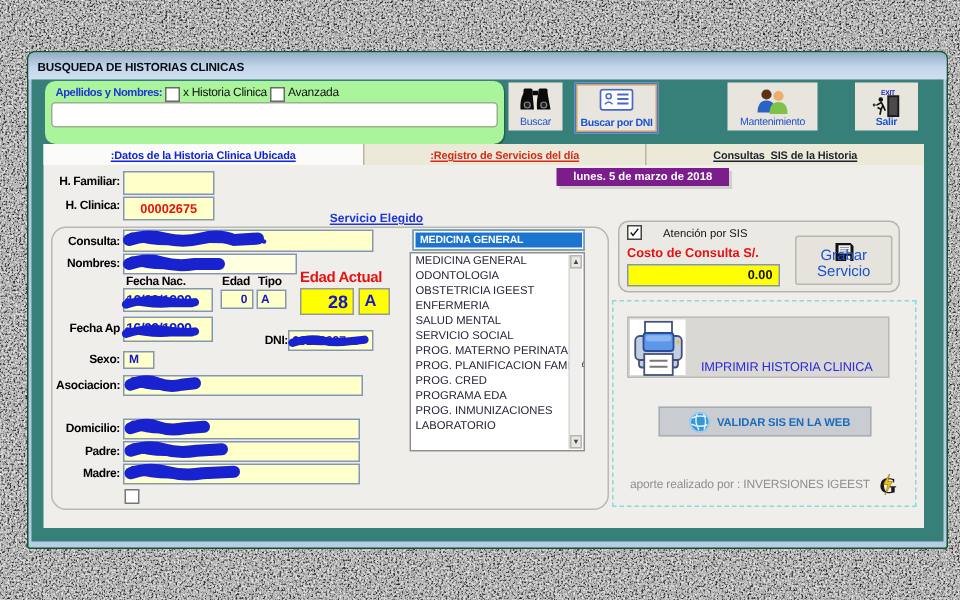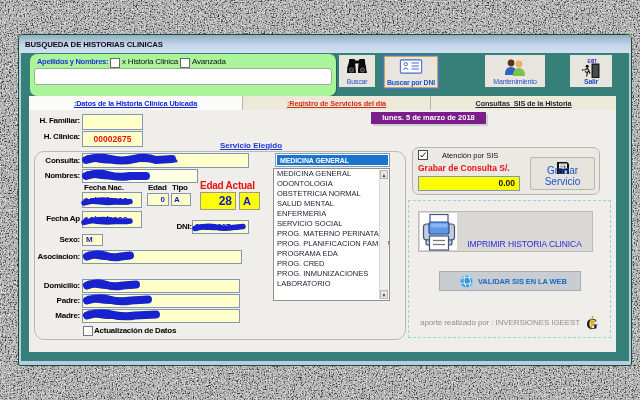--- a/index.html
+++ b/index.html
@@ -139,50 +139,49 @@
     <div class="field" style="left:53px;top:138px;width:21px;height:12px;color:#1418c8;font-weight:bold;font-size:8px;line-height:10px;padding-left:3px;">M</div>
     <div class="flbl" style="left:5px;top:156px;width:46px;">Asociacion:</div>
     <div class="field" style="left:53px;top:154px;width:160px;height:14px;"></div>
     <div class="flbl" style="left:12px;top:185px;width:39px;">Domicilio:</div>
     <div class="field" style="left:53px;top:183px;width:158px;height:14px;"></div>
     <div class="flbl" style="left:23px;top:200px;width:28px;">Padre:</div>
     <div class="field" style="left:53px;top:198px;width:158px;height:14px;"></div>
     <div class="flbl" style="left:23px;top:215px;width:28px;">Madre:</div>
     <div class="field" style="left:53px;top:213px;width:158px;height:14px;"></div>
     <span class="cb" style="left:54px;top:230px;background:#fff;border-color:#777;"></span>
-    <div class="flbl" style="left:65px;top:230px;width:120px;text-align:left;">Actualización de Datos</div>
 
     <div class="abs" style="left:142px;top:45px;width:160px;text-align:center;color:#1f35d8;font-weight:bold;font-size:8px;text-decoration:underline;">Servicio Elegido</div>
     <div id="combo">MEDICINA GENERAL</div>
     <div id="list">
       <div class="it">MEDICINA GENERAL</div>
       <div class="it">ODONTOLOGIA</div>
-      <div class="it">OBSTETRICIA NORMAL</div>
+      <div class="it">OBSTETRICIA IGEEST</div>
+      <div class="it">ENFERMERIA</div>
       <div class="it">SALUD MENTAL</div>
-      <div class="it">ENFERMERIA</div>
       <div class="it">SERVICIO SOCIAL</div>
       <div class="it">PROG. MATERNO PERINATAL</div>
       <div class="it">PROG. PLANIFICACION FAMILIAR</div>
+      <div class="it">PROG. CRED</div>
       <div class="it">PROGRAMA EDA</div>
-      <div class="it">PROG. CRED</div>
       <div class="it">PROG. INMUNIZACIONES</div>
       <div class="it">LABORATORIO</div>
       <div id="sb">
         <div class="sbb" style="top:0;">▲</div>
         <div class="sbb" style="bottom:0;">▼</div>
       </div>
     </div>
 
     <div id="gbox2"></div>
     <span class="cb" style="left:389px;top:54px;border-color:#444;"></span>
     <svg class="abs" style="left:390px;top:55px;" width="8" height="8" viewBox="0 0 8 8">
           <path d="M1.5 4 L3 6 L6.5 1.5" stroke="#111" stroke-width="0.9" fill="none"></path>
         </svg>
     <div class="abs" style="left:401px;top:55px;font-size:7.5px;color:#111;margin-left:12px;">Atención por SIS</div>
-    <div class="abs" style="left:389px;top:67px;font-size:8.5px;font-weight:bold;color:#e8110e;">Grabar de Consulta S/.</div>
+    <div class="abs" style="left:389px;top:67px;font-size:8.5px;font-weight:bold;color:#e8110e;">Costo de Consulta S/.</div>
     <div class="field" style="left:389px;top:80px;width:102px;height:15px;background:#ffff00;text-align:right;padding-right:4px;font-weight:bold;font-size:8.5px;line-height:13px;color:#111;">0.00</div>
     <div class="abs" style="left:501px;top:61px;width:65px;height:33px;background:#e6e3dc;border:1px solid #b9b6b0;border-radius:2px;box-sizing:border-box;">
       <svg class="abs" style="left:50%;top:3px;transform:translateX(-50%);" width="14" height="14" viewBox="0 0 14 14">
         <path d="M1 1 L11 1 L13 3 L13 13 L1 13 Z" fill="#111"></path>
         <rect x="3" y="2.5" width="8" height="5.5" fill="#f0f0f0"></rect>
         <line x1="4" y1="4" x2="10" y2="4" stroke="#999" stroke-width=".7"></line>
         <line x1="4" y1="5.5" x2="10" y2="5.5" stroke="#999" stroke-width=".7"></line>
         <line x1="4" y1="7" x2="10" y2="7" stroke="#999" stroke-width=".7"></line>
         <rect x="8.2" y="9.5" width="2.6" height="3.5" fill="#f0f0f0"></rect>
       </svg>

